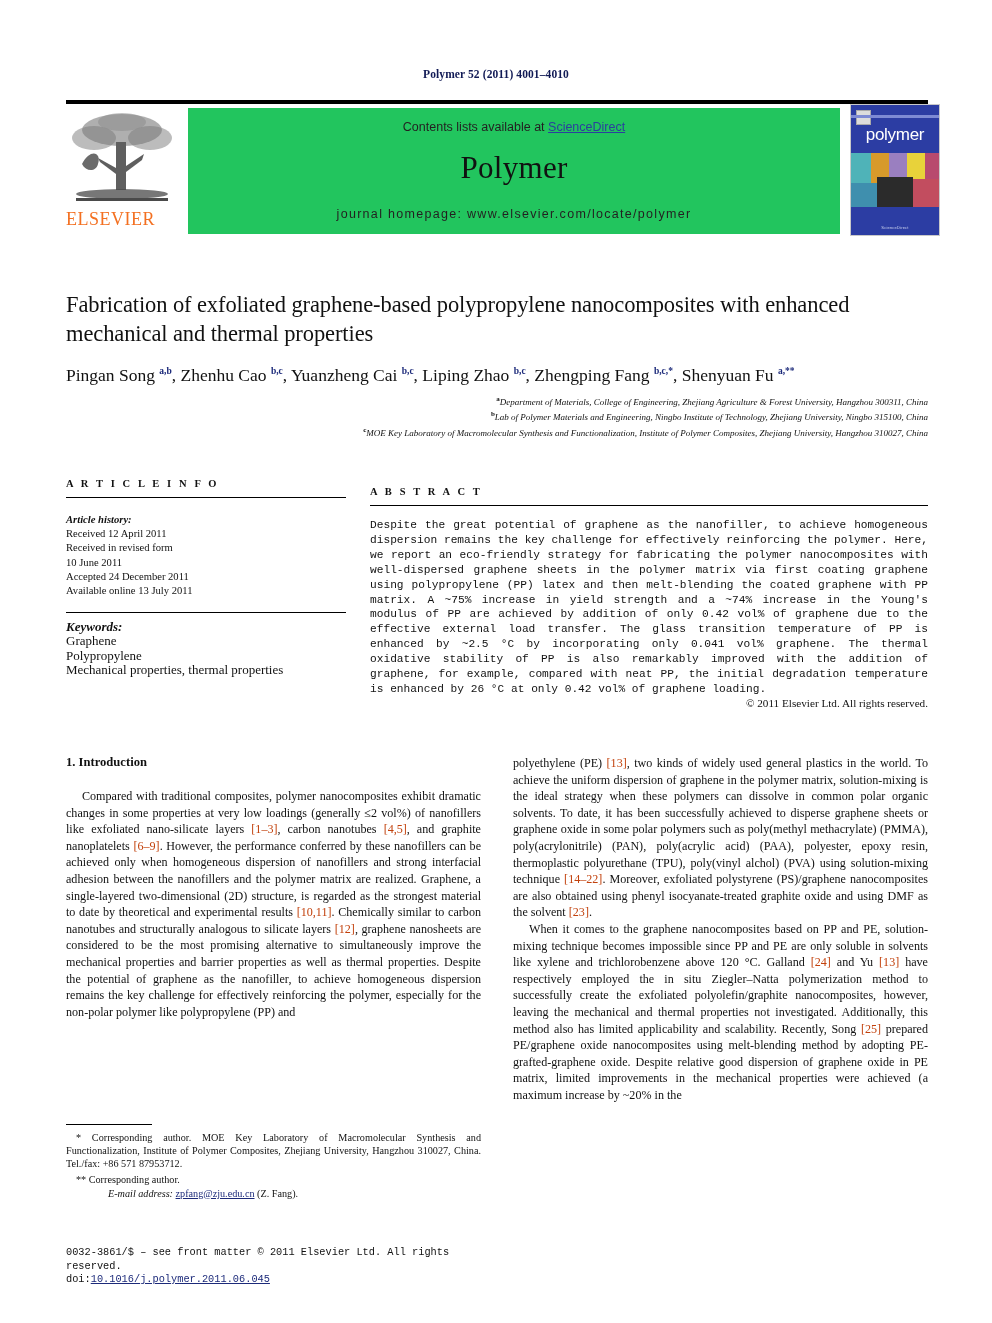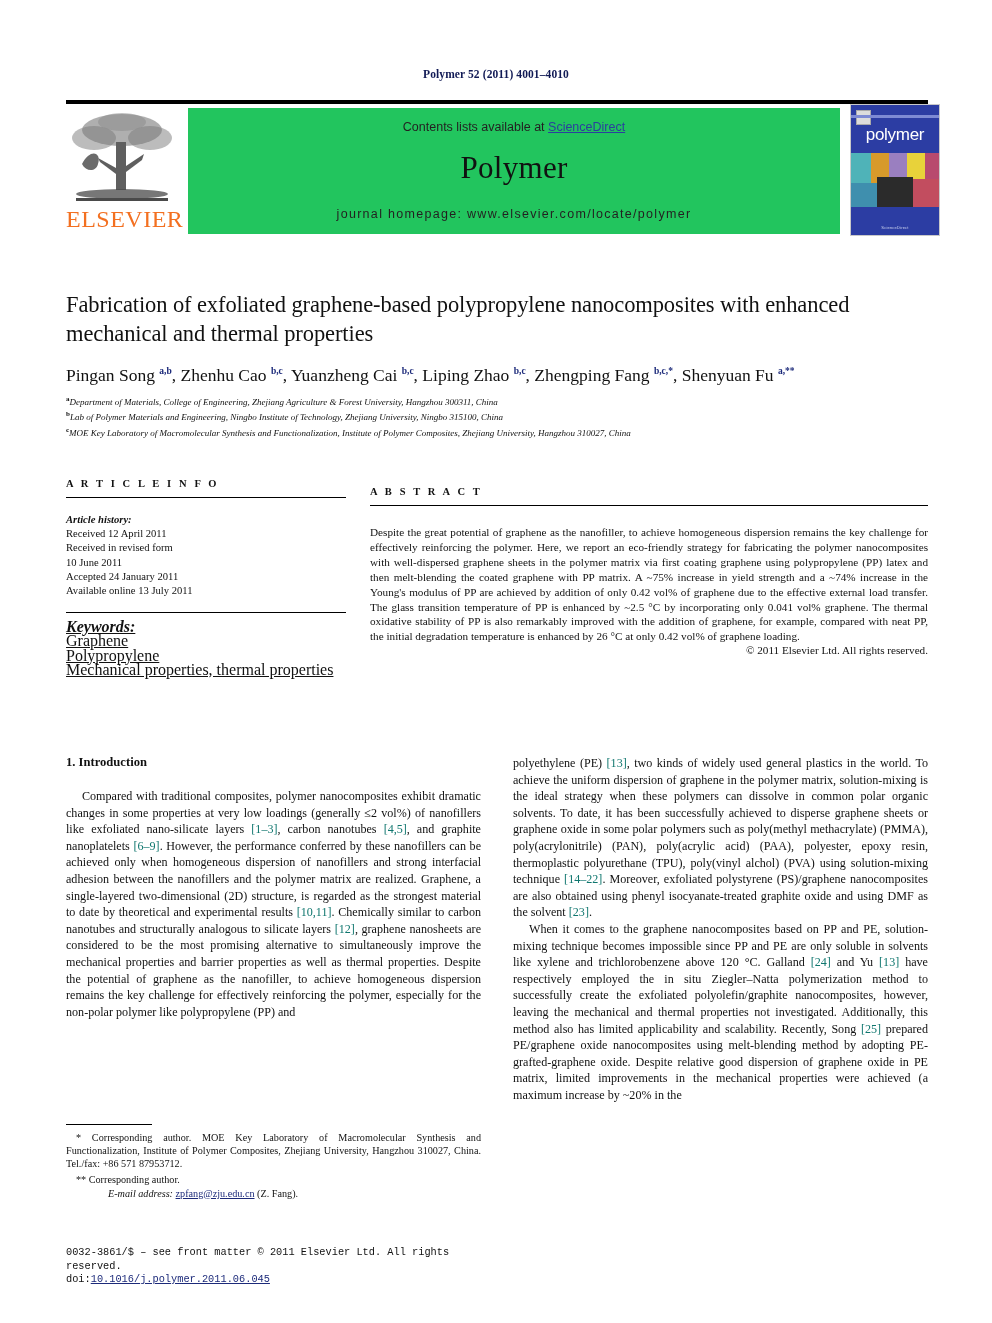--- a/index.html
+++ b/index.html
@@ -63,24 +63,24 @@
     position: absolute;
     left: 2px; top: 0;
     width: 108px;
     height: 98px;
   }
   .elsevier-word {
     position: absolute;
     left: 0;
     top: 98px;
     width: 112px;
-    text-align: right;
+    text-align: left;
     color: #f37021;
     font-family: "Liberation Serif", serif;
-    font-size: 24px;
+    font-size: 18px;
     letter-spacing: 0.5px;
     line-height: 26px;
   }
   .grey-band {
     position: absolute;
     left: 122px;
     top: 8px;
     width: 652px;
     height: 126px;
     background: #22c55e;
@@ -200,20 +200,21 @@
     vertical-align: super;
     letter-spacing: 0;
   }
   .affils {
     margin-top: 7px;
     font-family: "Liberation Serif", serif;
     font-style: italic;
     font-size: 9px;
     line-height: 12.4px;
     color: #111111;
+    text-align: right;
   }
   .affils div sup {
     font-style: normal;
     font-weight: bold;
     font-size: 7px;
     vertical-align: super;
   }
 
   
   .info-abstract {
@@ -255,29 +256,28 @@
   .hist .lbl { font-style: italic; font-weight: bold; }
   .hr-mid {
     border: none;
     border-top: 1.4px solid #000;
     margin: 14px 0 0 0;
     width: 280px;
   }
   .kw {
     margin-top: 7px;
     font-family: "Liberation Serif", serif;
-    font-size: 16px;
+    font-size: 13px;
     line-height: 14.2px;
     color: #111;
-    text-decoration: underline;
   }
   .kw .lbl { font-style: italic; font-weight: bold; }
   .abs-body {
-    margin-top: 19px;
-    font-family: Liberation Serif, serif;
+    margin-top: 12px;
+    font-family: Liberation Mono, monospace;
     font-size: 11.2px;
     line-height: 14.9px;
     text-align: justify;
     color: #111;
   }
   .abs-copy {
     text-align: right;
     font-family: "Liberation Serif", serif;
     font-size: 11.2px;
     color: #111;
@@ -308,21 +308,21 @@
   .p {
     font-family: "Liberation Serif", serif;
     font-size: 12.1px;
     line-height: 16.6px;
     text-align: justify;
     color: #111;
     margin: 0;
     text-indent: 16px;
   }
   .p + .p { margin-top: 0; }
-  .ref { color: #0f766e; }
+  .ref { color: #c2410c; }
 
   
   .footnotes {
     position: absolute;
     left: 66px;
     top: 1124px;
     width: 415px;
   }
   .fn-rule {
     width: 86px;
@@ -419,21 +419,21 @@
   <div class="info-abstract">
 
     <div class="col-info">
       <div class="sec-head">A R T I C L E  I N F O</div>
       <hr class="hr-thin">
       <div class="hist">
         <div class="lbl">Article history:</div>
         <div>Received 12 April 2011</div>
         <div>Received in revised form</div>
         <div>10 June 2011</div>
-        <div>Accepted 24 January 2011</div>
+        <div>Accepted 24 December 2011</div>
         <div>Available online 13 July 2011</div>
       </div>
       <hr class="hr-mid">
       <div class="kw">
         <div class="lbl">Keywords:</div>
         <div>Graphene</div>
         <div>Polypropylene</div>
         <div>Mechanical properties, thermal properties</div>
       </div>
     </div>

